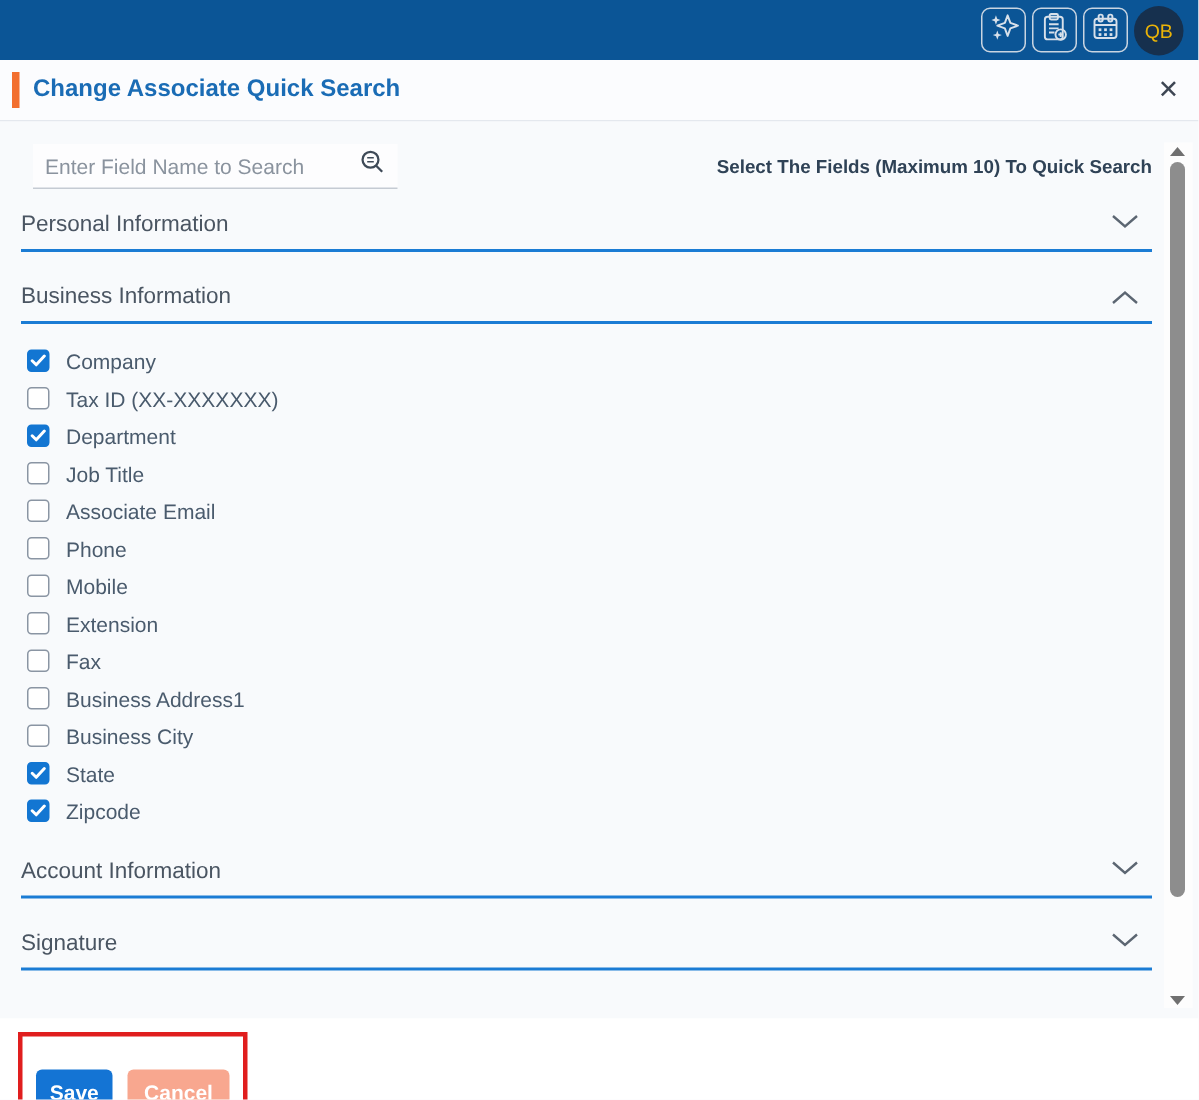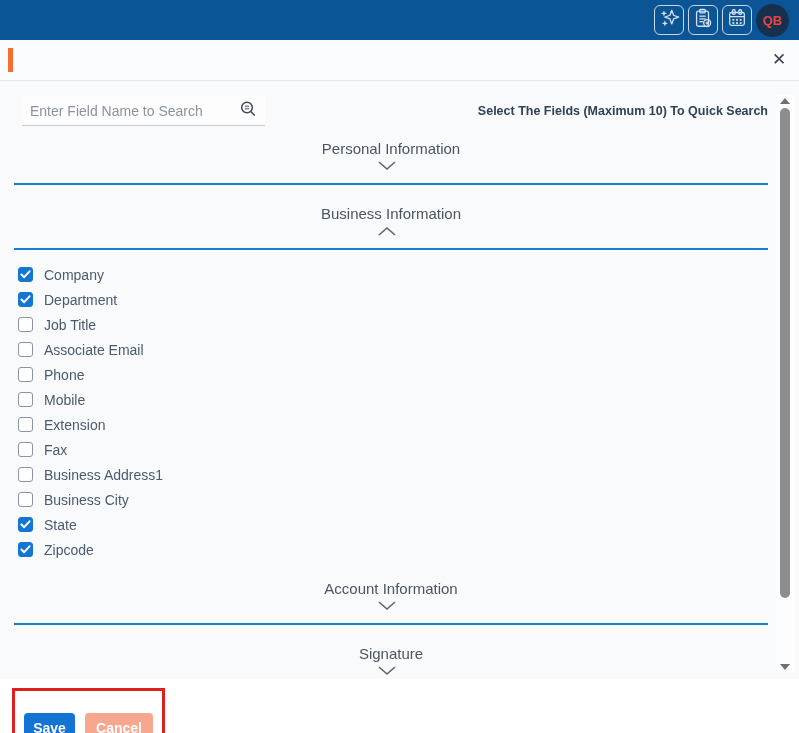--- a/index.html
+++ b/index.html
@@ -5,22 +5,22 @@
   * { margin:0; padding:0; box-sizing:border-box; }
   html,body { width:799px; height:733px; }
   body { font-family:"Liberation Sans", sans-serif; background:#ffffff; overflow:hidden; }
   .page { position:relative; width:799px; height:733px; background:#ffffff; }
 
   
   .topbar { position:absolute; top:0; left:0; width:799px; height:40px; background:#0b5596;
             display:flex; align-items:center; justify-content:flex-end; padding-right:10px; gap:4px; }
   .icon-btn { width:30px; height:30px; border:1.5px solid #c9d5e1; border-radius:6px;
               display:flex; align-items:center; justify-content:center; cursor:pointer; }
-  .avatar { width:33px; height:33px; border-radius:50%; background:#16304e; color:#ef4444;
-            font-weight:bold; font-size:13px; display:flex; align-items:center; justify-content:center;
+  .avatar { width:33px; height:33px; border-radius:50%; background:#16304e; color:#eab308;
+            font-weight:normal; font-size:13px; display:flex; align-items:center; justify-content:center;
             margin-left:0; cursor:pointer; }
 
   
   .titlebar { position:absolute; top:40px; left:0; width:799px; height:41px; background:#fbfcfe;
               border-bottom:1px solid #e4e8ee; display:flex; align-items:center; }
   .accent { width:5px; height:24px; background:#f26f2f; margin:0 9px 0 8px; }
   .title { color:#1a6cb5; font-weight:700; font-size:16px; }
   .close { position:absolute; right:9px; top:9px; width:22px; height:22px; color:#3d4653;
            font-size:17px; line-height:22px; text-align:center; cursor:pointer; }
 
@@ -29,21 +29,21 @@
 
   .search-row { margin:15px 31px 0 22px; display:flex; justify-content:space-between; align-items:flex-start; }
   .search-box { width:243px; height:30px; background:#fdfdfe; border-bottom:1px solid #c5cbd3;
                 display:flex; align-items:center; padding:0 8px; }
   .search-box input { border:none; outline:none; background:transparent; flex:1; font-size:14px;
                       color:#3c4a58; font-family:"Liberation Sans", sans-serif; }
   .search-box input::placeholder { color:#8a939e; }
   .hint-top { font-size:12.5px; color:#2f4256; font-weight:700; margin-top:8px; }
 
   .sec { margin:0 31px 0 14px; border-bottom:2px solid #1b7cd4; padding-bottom:8px;
-         display:flex; justify-content:space-between; align-items:center; cursor:pointer;flex-direction:column; }
+         display:flex; justify-content:space-between; align-items:center; cursor:pointer; }
   .sec-label { font-size:15px; color:#4a5562; }
   .sec.mt14 { margin-top:14px; } .sec.mt20 { margin-top:20px; } .sec.mt18 { margin-top:18px; }
   .chev { margin-right:8px; }
   .chev.up { transform:rotate(180deg); }
 
   .fields { margin:12px 0 2px 18px; }
   .field-row { height:25px; display:flex; align-items:center; gap:11px; }
   .checkbox { width:15px; height:15px; border:1.6px solid #8a95a3; border-radius:3px; background:#ffffff;
               display:flex; align-items:center; justify-content:center; cursor:pointer; flex:0 0 auto; }
   .checkbox svg { display:none; }
@@ -112,20 +112,21 @@
           <rect x="11" y="16.5" width="2" height="2" fill="#d7e0ea" stroke="none"></rect>
           <rect x="15" y="16.5" width="2" height="2" fill="#d7e0ea" stroke="none"></rect>
         </svg>
       </span>
     </div>
     <div class="avatar">QB</div>
   </div>
 
   <div class="titlebar">
     <div class="accent"></div>
+    <div class="title">Change Associate Quick Search</div>
     <div class="close">✕</div>
   </div>
 
   <div class="scroll-area">
 
     <div class="search-row">
       <div class="search-box">
         <input type="text" placeholder="Enter Field Name to Search" style="">
         <span>
           <svg width="18" height="18" viewBox="0 0 18 18" fill="none" stroke="#3e4a57" stroke-width="1.5">
@@ -160,20 +161,24 @@
     <div class="fields">
       <div class="field-row">
         <span class="checkbox checked">
             <svg width="11" height="9" viewBox="0 0 12 10">
               <polyline points="1.5,5 4.5,8 10.5,1.5" fill="none" stroke="#fff" stroke-width="2.2" stroke-linecap="round" stroke-linejoin="round"></polyline>
             </svg>
           </span>
         <span class="field-label">Company</span>
       </div>
       <div class="field-row">
+        <span class="checkbox"></span>
+        <span class="field-label">Tax ID (XX-XXXXXXX)</span>
+      </div>
+      <div class="field-row">
         <span class="checkbox checked">
             <svg width="11" height="9" viewBox="0 0 12 10">
               <polyline points="1.5,5 4.5,8 10.5,1.5" fill="none" stroke="#fff" stroke-width="2.2" stroke-linecap="round" stroke-linejoin="round"></polyline>
             </svg>
           </span>
         <span class="field-label">Department</span>
       </div>
       <div class="field-row">
         <span class="checkbox"></span>
         <span class="field-label">Job Title</span>

